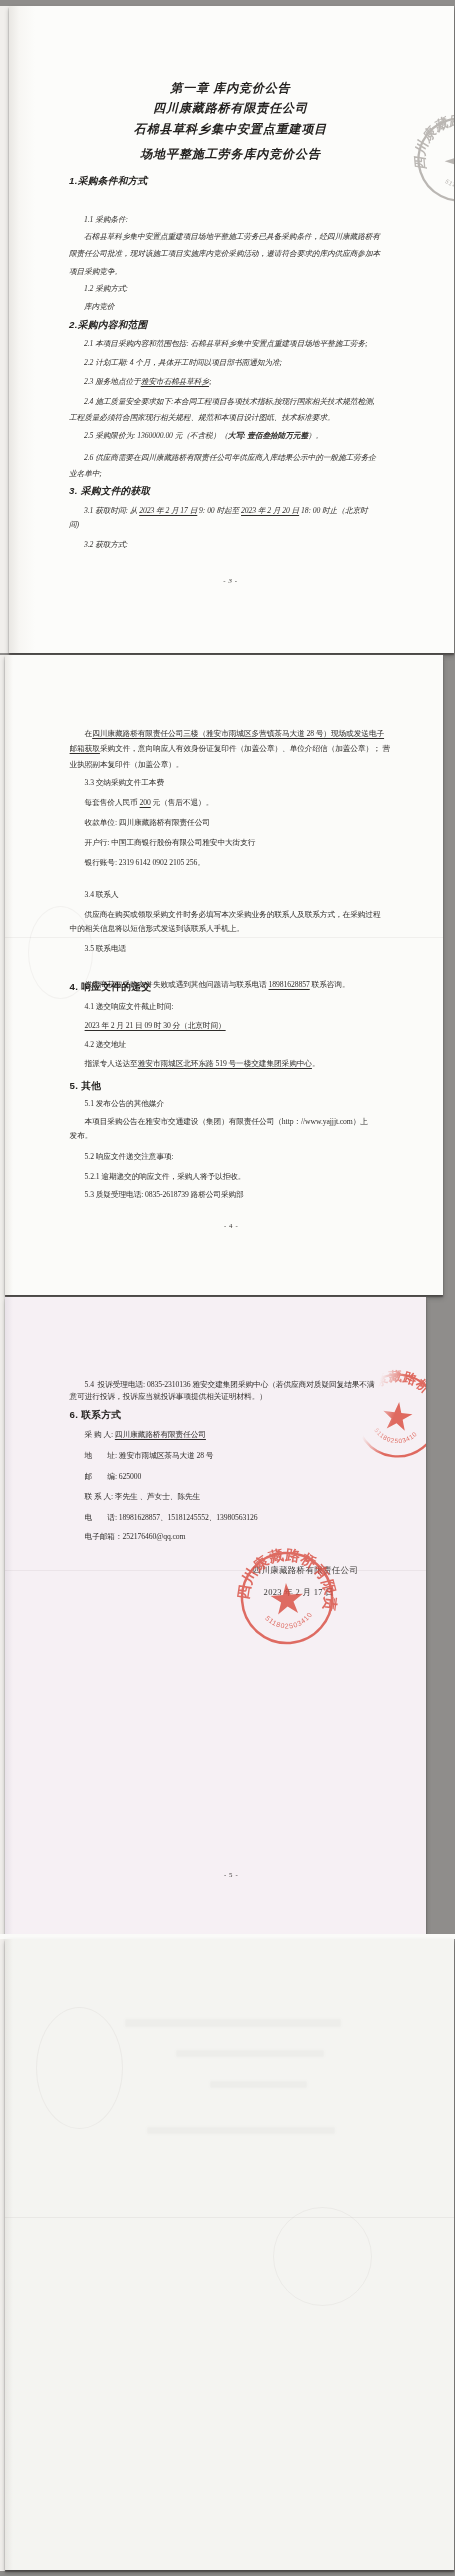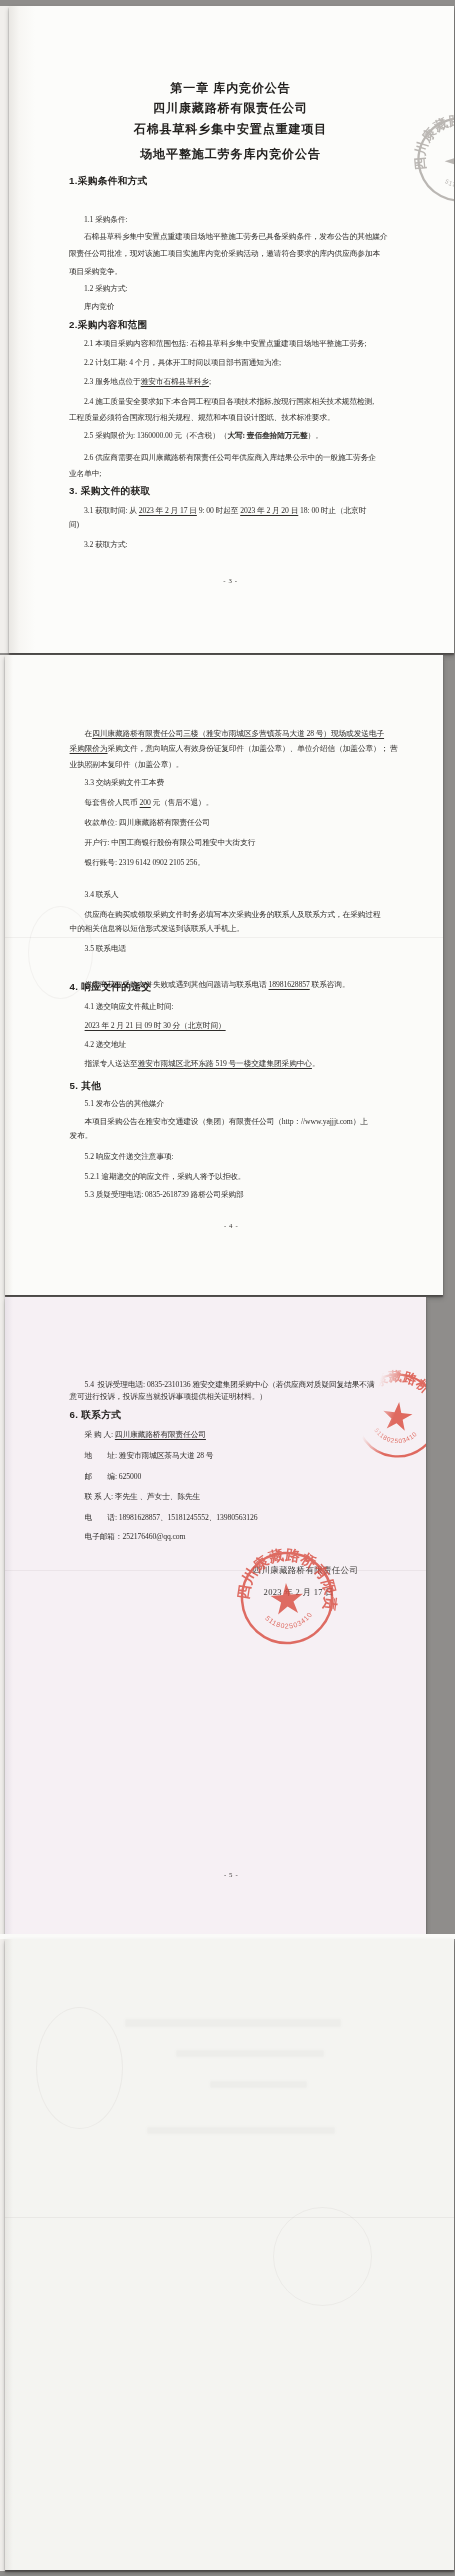--- a/index.html
+++ b/index.html
@@ -1,21 +1,21 @@
 <!DOCTYPE html>
 <html style="font-size:9px"><head>
 <meta charset="utf-8">
 <style>
   html,body{margin:0;padding:0;}
   body{background:#8f8d8b;width:456px;font-family:"Liberation Serif","DejaVu Serif",serif;}
   .canvas{position:relative;width:456px;height:2576px;overflow:hidden;background:#8f8d8b;}
   .underlay{position:absolute;background:#f1efec;}
   .page{position:absolute;overflow:hidden;box-shadow:0 1.7px 1.1px rgba(45,42,40,.55),0 3.4px 4.6px rgba(0,0,0,.25);}
   .page1{top:5.7px;left:9px;width:445px;height:647px;background:#fcfcfa;--m:60px;
-         background-image:linear-gradient(to right,#e9e7e3 0,#f7f6f3 10.2px,#fcfcfa 26px);}
+         background-image:linear-gradient(to right,#e9e7e3 0,#f7f6f3 10.2px,#fcfcfa 26px);font-style:italic;}
   .page2{top:655px;left:4.6px;width:438px;height:640px;background:#fbfbf9;--m:65px;
          background-image:linear-gradient(to right,#eceae6 0,#fbfbf9 8px);}
   .page3{top:1297px;left:4.6px;width:421px;height:638px;background:#f6f0f4;--m:65px;
          background-image:linear-gradient(to right,#e8e2e8 0,#f6f0f4 8px);}
   .page4{top:1939px;left:4.6px;width:449px;height:631px;background:#f4f4f1;--m:65px;
          background-image:linear-gradient(to right,#e7e6e2 0,#f4f4f1 8px);}
   .gapstrip{position:absolute;left:0;top:1934px;width:456px;height:4.6px;background:#fafaf8;}
   .ln{position:absolute;left:var(--m);font-size:7.7px;letter-spacing:-0.1px;color:#2f2d2b;white-space:pre;line-height:1.2;}
   .ind{left:calc(var(--m) + 15px);}
   .h{font-family:"Liberation Sans","DejaVu Sans",sans-serif;font-weight:bold;font-size:9.7px;letter-spacing:0.3px;color:#262422;}
@@ -49,21 +49,21 @@
   <div class="underlay" style="left:0;top:655px;width:5.1px;height:1916px;"></div>
 
   <section class="page page1">
     <div class="ln t ctr" style="top:75px">第一章 库内竞价公告</div>
     <div class="ln t ctr" style="top:95px">四川康藏路桥有限责任公司</div>
     <div class="ln t ctr" style="top:116px">石棉县草科乡集中安置点重建项目</div>
     <div class="ln t ctr" style="top:141px">场地平整施工劳务库内竞价公告</div>
 
     <div class="ln h" style="top:169px">1.采购条件和方式</div>
     <div class="ln ind" style="top:209px">1.1 采购条件:</div>
-    <div class="ln ind" style="top:226px">石棉县草科乡集中安置点重建项目场地平整施工劳务已具备采购条件，发布公告的其他媒介</div>
+    <div class="ln ind" style="top:226px">石棉县草科乡集中安置点重建项目场地平整施工劳务已具备采购条件，经四川康藏路桥有</div>
     <div class="ln" style="top:243px">限责任公司批准，现对该施工项目实施库内竞价采购活动，邀请符合要求的库内供应商参加本</div>
     <div class="ln" style="top:261px">项目采购竞争。</div>
     <div class="ln ind" style="top:278px">1.2 采购方式:</div>
     <div class="ln ind" style="top:296px">库内竞价</div>
 
     <div class="ln h" style="top:313px">2.采购内容和范围</div>
     <div class="ln ind" style="top:333px">2.1 本项目采购内容和范围包括: 石棉县草科乡集中安置点重建项目场地平整施工劳务;</div>
     <div class="ln ind" style="top:352px">2.2 计划工期: 4 个月，具体开工时间以项目部书面通知为准;</div>
     <div class="ln ind" style="top:371px"><span>2.3 服务地点位于</span><span class="u">雅安市石棉县草科乡</span><span>;</span></div>
     <div class="ln ind" style="top:391px">2.4 施工质量安全要求如下:本合同工程项目各项技术指标,按现行国家相关技术规范检测,</div>
@@ -88,21 +88,21 @@
         <circle class="ring" cx="100" cy="100" r="90"></circle>
         <polygon class="star" points="100,70 107.6,93.5 132.3,93.5 112.4,108 120,131.5 100,117 80,131.5 87.6,108 67.7,93.5 92.4,93.5"></polygon>
         <text class="ringtext"><textPath href="#sC-top" startOffset="30">四川康藏路桥有限责任公司</textPath></text>
         <text class="serialtext"><textPath href="#sC-bot" startOffset="5">5118025034105</textPath></text>
       </svg>
     </div>
   </section>
 
   <section class="page page2">
     <div class="ln ind" style="top:74px"><span>在</span><span class="u">四川康藏路桥有限责任公司三楼（雅安市雨城区多营镇茶马大道 28 号）现场或发送电子</span></div>
-    <div class="ln" style="top:89px"><span class="u">采购限价为</span><span>采购文件，意向响应人有效身份证复印件（加盖公章）、单位介绍信（加盖公章）； 营</span></div>
+    <div class="ln" style="top:89px"><span class="u">邮箱获取</span><span>采购文件，意向响应人有效身份证复印件（加盖公章）、单位介绍信（加盖公章）； 营</span></div>
     <div class="ln" style="top:105px">业执照副本复印件（加盖公章）。</div>
 
     <div class="ln ind" style="top:123px">3.3 交纳采购文件工本费</div>
     <div class="ln ind" style="top:143px"><span>每套售价人民币 </span><span class="u">200</span><span> 元（售后不退）。</span></div>
     <div class="ln ind" style="top:163px">收款单位: 四川康藏路桥有限责任公司</div>
     <div class="ln ind" style="top:183px">开户行: 中国工商银行股份有限公司雅安中大街支行</div>
     <div class="ln ind" style="top:203px">银行账号: 2319 6142 0902 2105 256。</div>
 
     <div class="ln ind" style="top:235px">3.4 联系人</div>
     <div class="ln ind" style="top:255px">供应商在购买或领取采购文件时务必填写本次采购业务的联系人及联系方式，在采购过程</div>

